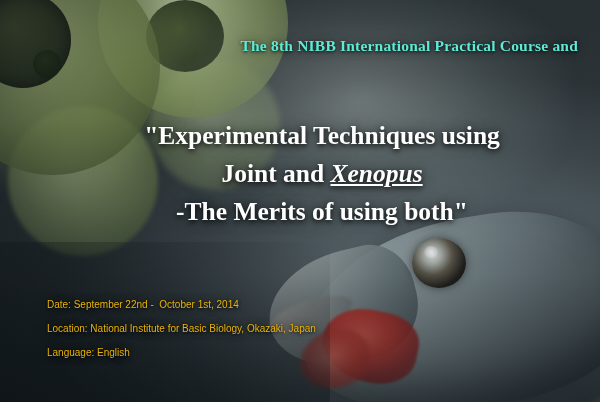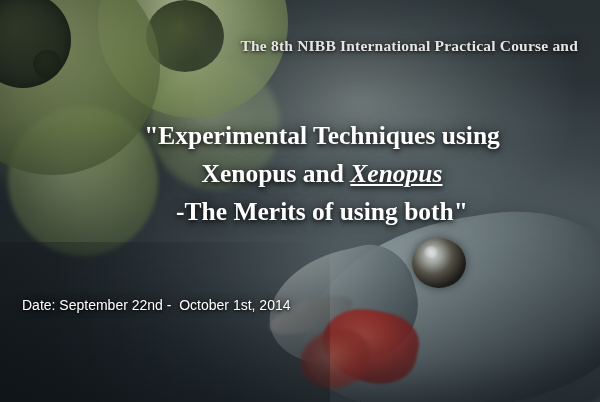--- a/index.html
+++ b/index.html
@@ -187,21 +187,21 @@
   }
   .course-lines {
     position: absolute;
     left: 0; right: 22px;
     top: 33px;
     text-align: right;
     font-family: "Liberation Serif", serif;
     font-weight: bold;
     font-size: 15.5px;
     line-height: 25px;
-    color: #e5e5e5;
+    color: #5eead4;
     text-shadow: 0 1px 3px rgba(0,0,0,0.75), 0 0 10px rgba(0,0,0,0.5);
     letter-spacing: 0.2px;
   }
   .title-block {
     position: absolute;
     left: 70px; right: 26px;
     top: 117px;
     text-align: center;
     font-family: "Liberation Serif", serif;
     font-weight: bold;
@@ -209,26 +209,26 @@
     line-height: 38px;
     color: #ffffff;
     text-shadow: 0 2px 5px rgba(0,0,0,0.8), 0 0 14px rgba(0,0,0,0.55);
   }
   .title-block .ital {
     font-style: italic;
     text-decoration: underline;
   }
   .info-block {
     position: absolute;
-    left: 22px;
+    left: 47px;
     top: 293px;
     font-family: "Liberation Sans", sans-serif;
-    font-size: 14px;
+    font-size: 10px;
     line-height: 24px;
-    color: #ffffff;
+    color: #eab308;
     text-shadow: 0 1px 3px rgba(0,0,0,0.85), 0 0 8px rgba(0,0,0,0.6);
   }
   .info-block div { white-space: pre; }
 </style>
 </head>
 <body>
 
 <div id="poster">
 
   <div class="bg-layer bg-base"></div>
@@ -257,22 +257,24 @@
   <div class="bottom-dark"></div>
 
   <div class="content">
 
     <div class="course-lines">
       <div>The 8th NIBB International Practical Course and</div>
     </div>
 
     <div class="title-block">
       <div>"Experimental Techniques using</div>
-      <div><span>Xenopus and </span><span class="ital">Xenopus</span></div>
+      <div><span>Joint and </span><span class="ital">Xenopus</span></div>
       <div>-The Merits of using both"</div>
     </div>
 
     <div class="info-block">
       <div>Date: September 22nd -  October 1st, 2014</div>
+      <div>Location: National Institute for Basic Biology, Okazaki, Japan</div>
+      <div>Language: English</div>
     </div>
 
   </div>
 </div>
 
 </body></html>

